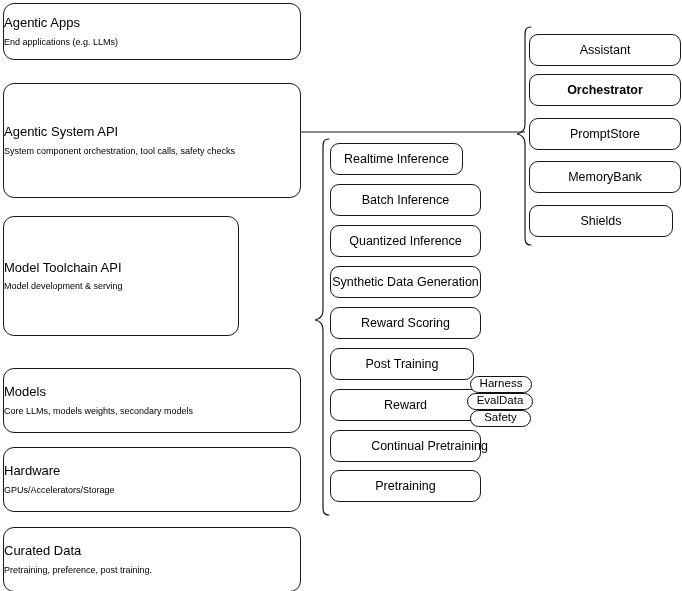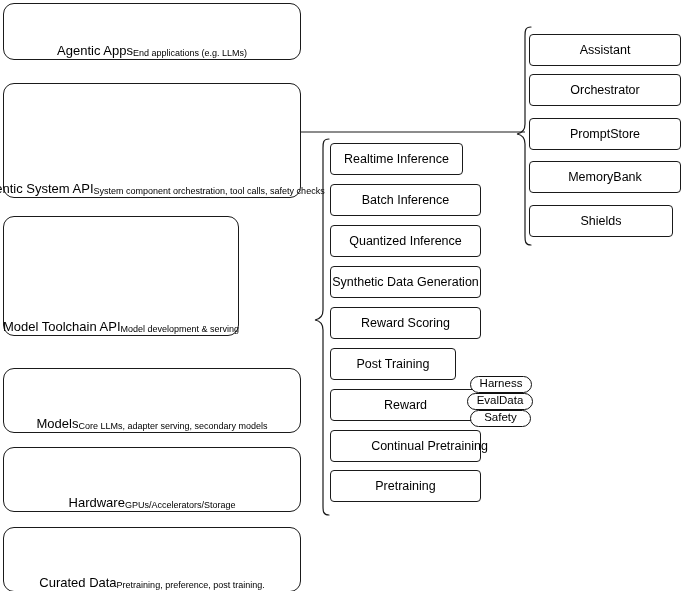--- a/index.html
+++ b/index.html
@@ -22,41 +22,42 @@
     width: 682px;
     height: 591px;
   }
   .box {
     position: absolute;
     box-sizing: border-box;
     border: 1.1px solid #1a1a1a;
     border-radius: 11px;
     background: #ffffff;
     display: flex;
-    align-items: flex-end;
+    flex-direction: column;
+    align-items: flex-start;
     justify-content: center;
     text-align: center;
     line-height: 1.25;
   }
   .box .title {
     font-size: 13px;
     color: #000000;
     white-space: nowrap;
   }
   .box .subtitle {
     font-size: 9px;
     color: #000000;
     margin-top: 5px;
     white-space: nowrap;
   }
   .stack-box {
     position: absolute;
     box-sizing: border-box;
     border: 1.1px solid #1a1a1a;
-    border-radius: 4px;
+    border-radius: 9px;
     background: #ffffff;
     display: flex;
     align-items: center;
     justify-content: center;
     font-size: 12.5px;
     white-space: nowrap;
   }
   .pill {
     position: absolute;
     box-sizing: border-box;
@@ -95,21 +96,21 @@
     <div class="subtitle">System component orchestration, tool calls, safety checks</div>
   </div>
 
   <div class="box" style="left:3px; top:216px; width:236px; height:120px;">
     <div class="title">Model Toolchain API</div>
     <div class="subtitle">Model development &amp; serving</div>
   </div>
 
   <div class="box" style="left:3px; top:368px; width:298px; height:65px;">
     <div class="title">Models</div>
-    <div class="subtitle">Core LLMs, adapter serving, secondary models</div>
+    <div class="subtitle">Core LLMs, models weights, secondary models</div>
   </div>
 
   <div class="box" style="left:3px; top:447px; width:298px; height:65px;">
     <div class="title">Hardware</div>
     <div class="subtitle">GPUs/Accelerators/Storage</div>
   </div>
 
   <div class="box" style="left:3px; top:527px; width:298px; height:65px;">
     <div class="title">Curated Data</div>
     <div class="subtitle">Pretraining, preference, post training.</div>
@@ -141,21 +142,21 @@
   </div>
   <div class="stack-box" style="left:330px; top:225px; width:151px; height:32px;">
     <span>Quantized Inference</span>
   </div>
   <div class="stack-box" style="left:330px; top:266px; width:151px; height:32px;">
     <span>Synthetic Data Generation</span>
   </div>
   <div class="stack-box" style="left:330px; top:307px; width:151px; height:32px;">
     <span>Reward Scoring</span>
   </div>
-  <div class="stack-box" style="left:330px; top:348px; width:126px; height:32px;">
+  <div class="stack-box" style="left:330px; top:348px; width:144px; height:32px;">
     <span>Post Training</span>
   </div>
   <div class="stack-box" style="left:330px; top:389px; width:151px; height:32px;">
     <span>Reward</span>
   </div>
   <div class="stack-box" style="left:330px; top:430px; width:151px; height:32px;padding-left:48px;">
     <span>Continual Pretraining</span>
   </div>
   <div class="stack-box" style="left:330px; top:470px; width:151px; height:32px;">
     <span>Pretraining</span>
@@ -167,21 +168,21 @@
   <div class="pill" style="left:467px; top:393px; width:66px; height:17px;">
     <span>EvalData</span>
   </div>
   <div class="pill" style="left:470px; top:410px; width:61px; height:17px;">
     <span>Safety</span>
   </div>
 
   <div class="stack-box" style="left:529px; top:34px; width:152px; height:32px;">
     <span>Assistant</span>
   </div>
-  <div class="stack-box" style="left:529px; top:74px; width:152px; height:32px;">
+  <div class="stack-box" style="left:529px; top:74px; width:152px; height:32px;font-weight:bold;">
     <span>Orchestrator</span>
   </div>
   <div class="stack-box" style="left:529px; top:118px; width:152px; height:32px;">
     <span>PromptStore</span>
   </div>
   <div class="stack-box" style="left:529px; top:161px; width:152px; height:32px;">
     <span>MemoryBank</span>
   </div>
   <div class="stack-box" style="left:529px; top:205px; width:144px; height:32px;text-align:center;">
     <span>Shields</span>

